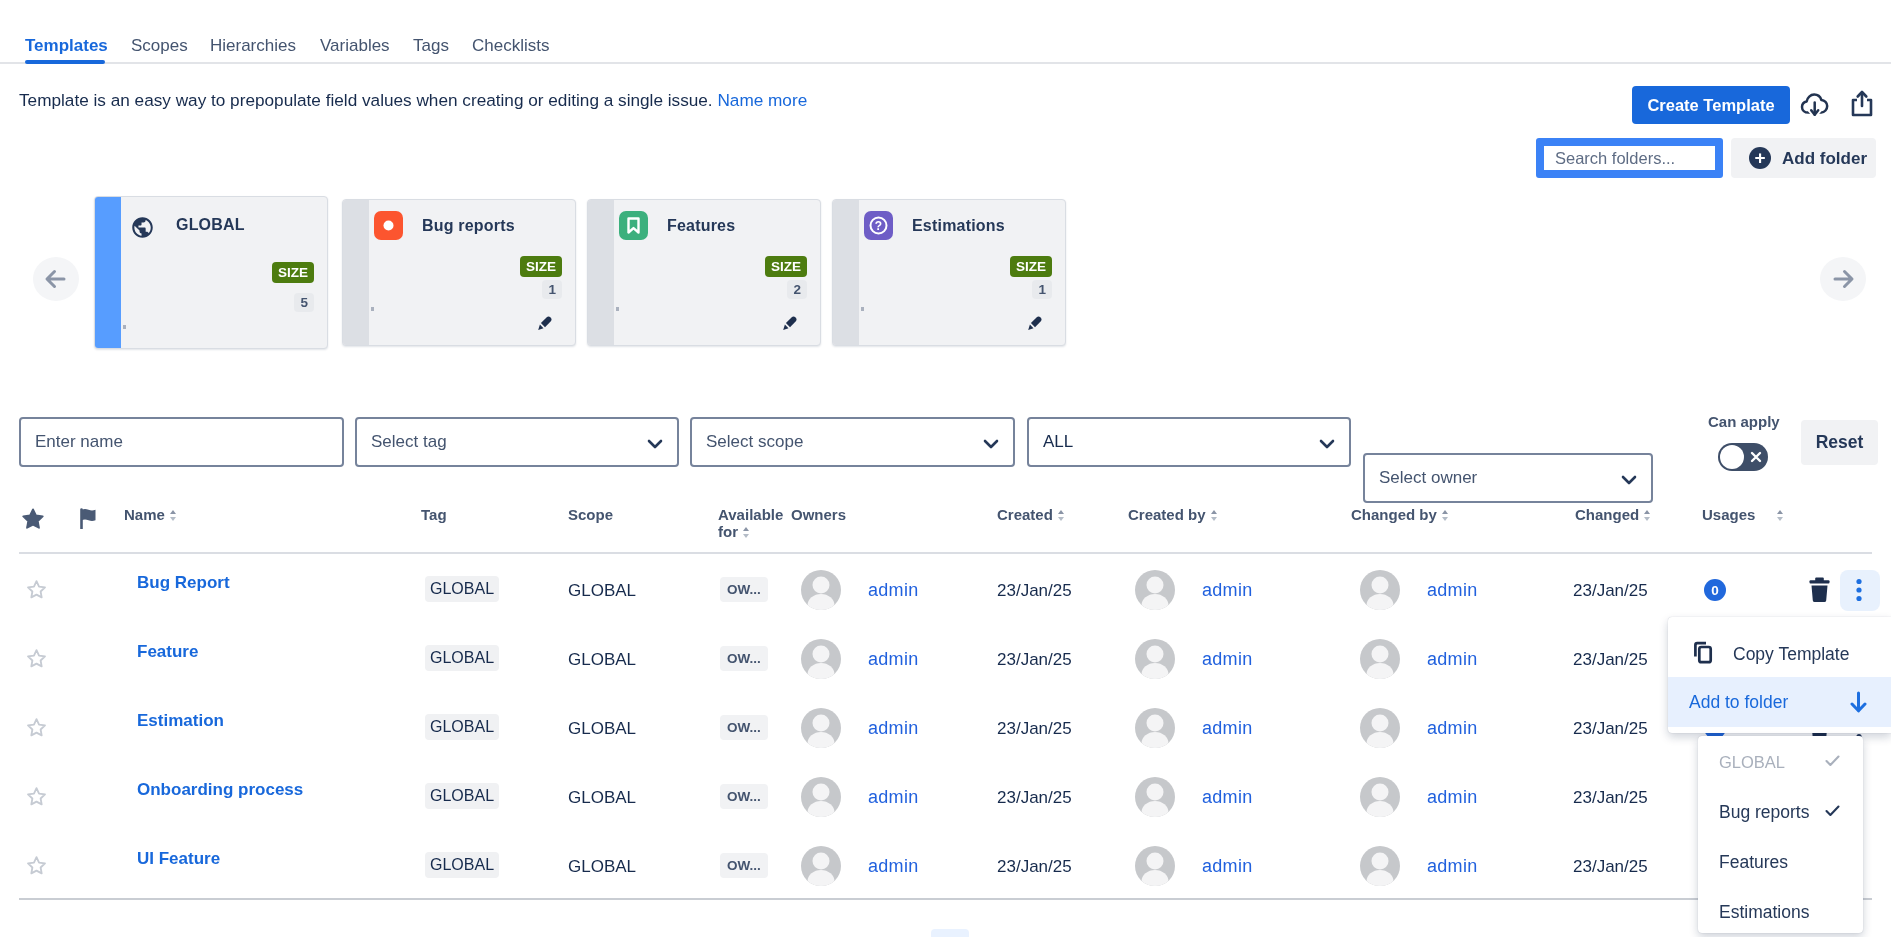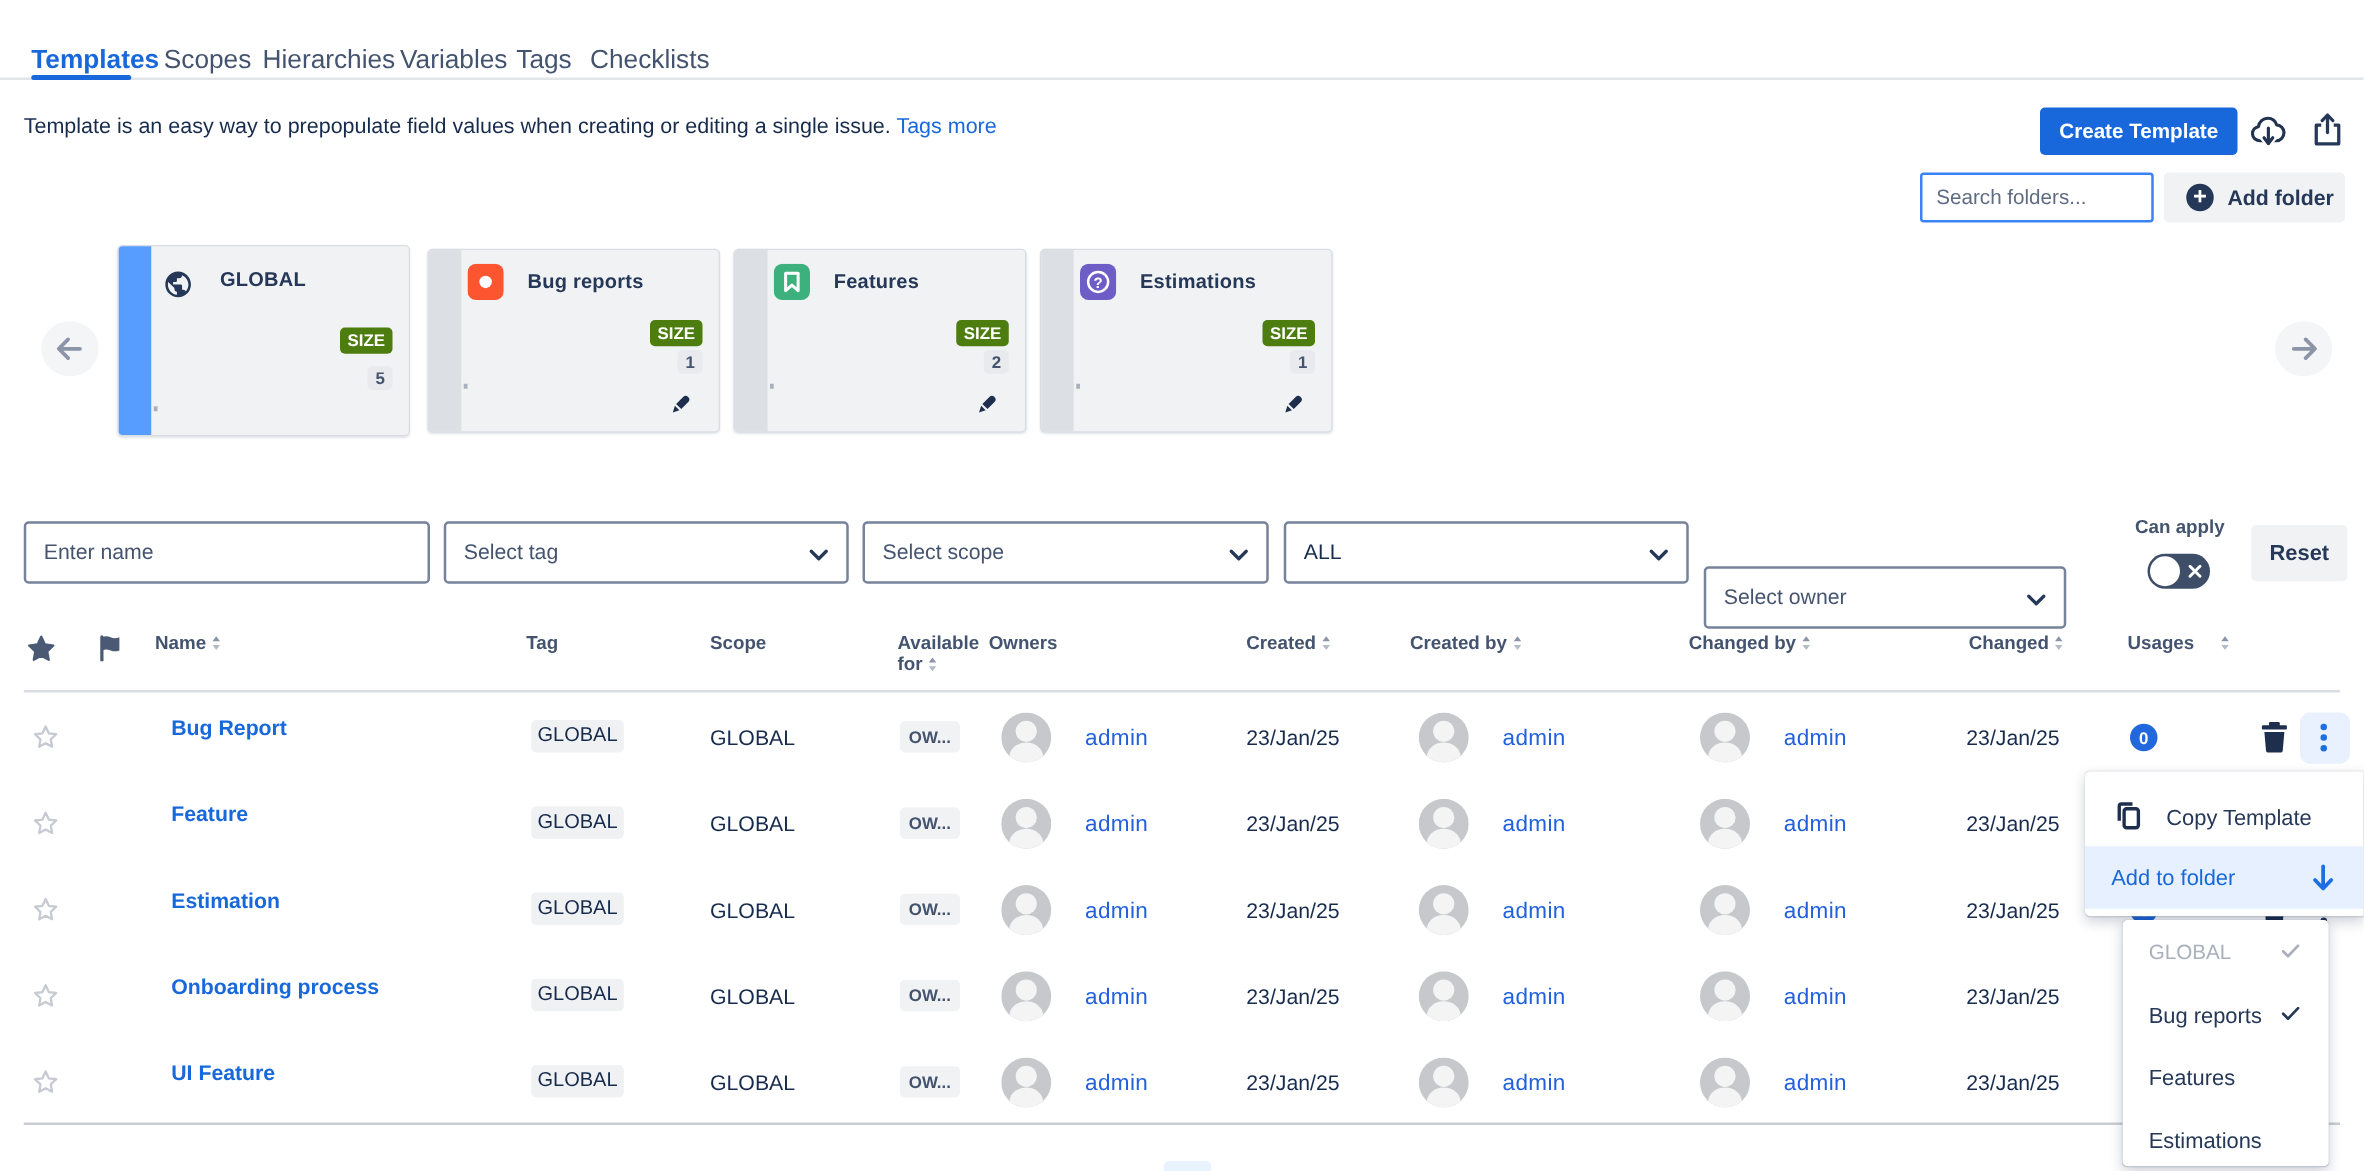--- a/index.html
+++ b/index.html
@@ -1,19 +1,19 @@
 <!DOCTYPE html>
 <html><head><meta charset="utf-8">
 <style>
 * { margin:0; padding:0; box-sizing:border-box; }
 html,body { width:1891px; height:937px; overflow:hidden; background:#fff;
   font-family:"Liberation Sans", sans-serif; }
 #page { position:relative; width:1891px; height:937px; overflow:hidden; }
 .abs { position:absolute; }
-.tab { position:absolute; top:36px; font-size:21px; color:#44546F; }
+.tab { position:absolute; top:36px; font-size:17px; color:#44546F; }
 .card { position:absolute; background:#F1F2F4; border:1px solid #D9DDE3;
   border-radius:4px; box-shadow:0 1px 2px rgba(9,30,66,.12); }
 .stripe { position:absolute; left:0; top:0; bottom:0; width:26px;
   border-radius:3px 0 0 3px; }
 .ftitle { position:absolute; font-size:16px; font-weight:bold; color:#253858; letter-spacing:.2px; }
 .sizebadge { position:absolute; background:#4d7c0f; color:#fff; font-weight:bold;
   font-size:13.5px; border-radius:4px; padding:3px 6px; }
 .numbadge { position:absolute; background:#E8EAED; color:#44546F; font-weight:bold;
   font-size:13.5px; border-radius:4px; padding:2px 6px; }
 .fin { position:absolute; height:50px; border:2px solid #76839B; border-radius:4px;
@@ -32,35 +32,35 @@
 <div id="page">
 
 <div class="abs" style="left:0;top:0;width:1891px;height:64px;border-bottom:2px solid #E2E4E8;"></div>
 <div class="tab" style="left:25px;color:#1868DB;font-weight:bold;">Templates</div>
 <div class="abs" style="left:25px;top:60px;width:80px;height:4px;background:#1868DB;border-radius:2px;"></div>
 <div class="tab" style="left:131px;">Scopes</div>
 <div class="tab" style="left:210px;">Hierarchies</div>
 <div class="tab" style="left:320px;">Variables</div>
 <div class="tab" style="left:413px;">Tags</div>
 <div class="tab" style="left:472px;">Checklists</div>
-<div class="abs" style="left:19px;top:90px;font-size:17.2px;color:#172B4D;">Template is an easy way to prepopulate field values when creating or editing a single issue. <span style="color:#1868DB;">Tags more</span></div>
+<div class="abs" style="left:19px;top:90px;font-size:17.2px;color:#172B4D;">Template is an easy way to prepopulate field values when creating or editing a single issue. <span style="color:#1868DB;">Name more</span></div>
 <div class="abs" style="left:1632px;top:86px;width:158px;height:38px;background:#1868DB;border-radius:4px;color:#fff;font-size:16.5px;font-weight:bold;display:flex;align-items:center;justify-content:center;">Create Template</div>
 <svg class="abs" style="left:1800px;top:92px;" width="30" height="27" viewBox="0 0 30 27">
 <path d="M8.3 20.6 C4.7 20.6 2 18.2 2 14.9 C2 12.1 4 9.9 6.7 9.4 C7.3 5.6 10.4 2.6 14.2 2.6 C17.6 2.6 20.4 4.9 21.4 8 C24.6 8.2 27.2 10.8 27.2 14 C27.2 17.3 24.6 20.6 21.2 20.6 Z" fill="none" stroke="#223350" stroke-width="2.5" stroke-linejoin="round"></path>
 <path d="M14.7 10 L14.7 23" stroke="#fff" stroke-width="6.5" stroke-linecap="round"></path>
 <path d="M10.8 17.5 L14.7 22 L18.6 17.5" fill="none" stroke="#fff" stroke-width="6.5" stroke-linecap="round" stroke-linejoin="round"></path>
 <path d="M14.7 10.5 L14.7 22.5" stroke="#223350" stroke-width="2.5" stroke-linecap="round"></path>
 <path d="M11.2 18.2 L14.7 22.8 L18.2 18.2" fill="none" stroke="#223350" stroke-width="2.5" stroke-linecap="round" stroke-linejoin="round"></path>
 </svg>
 <svg class="abs" style="left:1849px;top:90px;" width="26" height="28" viewBox="0 0 26 28">
 <path d="M8 10 H4 V25 H22 V10 H18" fill="none" stroke="#253858" stroke-width="2.6" stroke-linejoin="round"></path>
 <path d="M13 16 L13 3" stroke="#253858" stroke-width="2.6" stroke-linecap="round"></path>
 <path d="M8.7 6.5 L13 2 L17.3 6.5" fill="none" stroke="#253858" stroke-width="2.6" stroke-linecap="round" stroke-linejoin="round"></path>
 </svg>
-<div class="abs" style="left:1536px;top:138px;width:187px;height:40px;border:2px solid #3b82f6;border-radius:3px;background:#fff;font-size:16.5px;color:#5E6C84;display:flex;align-items:center;padding-left:11px;">Search folders...</div>
+<div class="abs" style="left:1536px;top:138px;width:187px;height:40px;border:8px solid #3b82f6;border-radius:3px;background:#fff;font-size:16.5px;color:#5E6C84;display:flex;align-items:center;padding-left:11px;">Search folders...</div>
 <div class="abs" style="left:1731px;top:138px;width:145px;height:40px;background:#F1F2F4;border-radius:4px;"></div>
 <div class="abs" style="left:1749px;top:147px;width:22px;height:22px;background:#253858;border-radius:50%;color:#fff;display:flex;align-items:center;justify-content:center;font-size:19px;font-weight:bold;line-height:1;">
       <span style="margin-top:-2px;">+</span>
     </div>
 <div class="abs" style="left:1782px;top:149px;font-size:17px;font-weight:bold;color:#253858;">Add folder</div>
 <svg class="abs" style="left:33px;top:257px;" width="46" height="44" viewBox="0 0 46 44">
 <ellipse cx="23" cy="22" rx="23" ry="22" fill="#F4F5F7"></ellipse>
 <path d="M31 22 H14.5 M21.5 14.5 L14 22 L21.5 29.5" fill="none" stroke="#8B95A7" stroke-width="3" stroke-linecap="round" stroke-linejoin="round"></path>
 </svg>
 <svg class="abs" style="left:1820px;top:257px;" width="46" height="44" viewBox="0 0 46 44">

